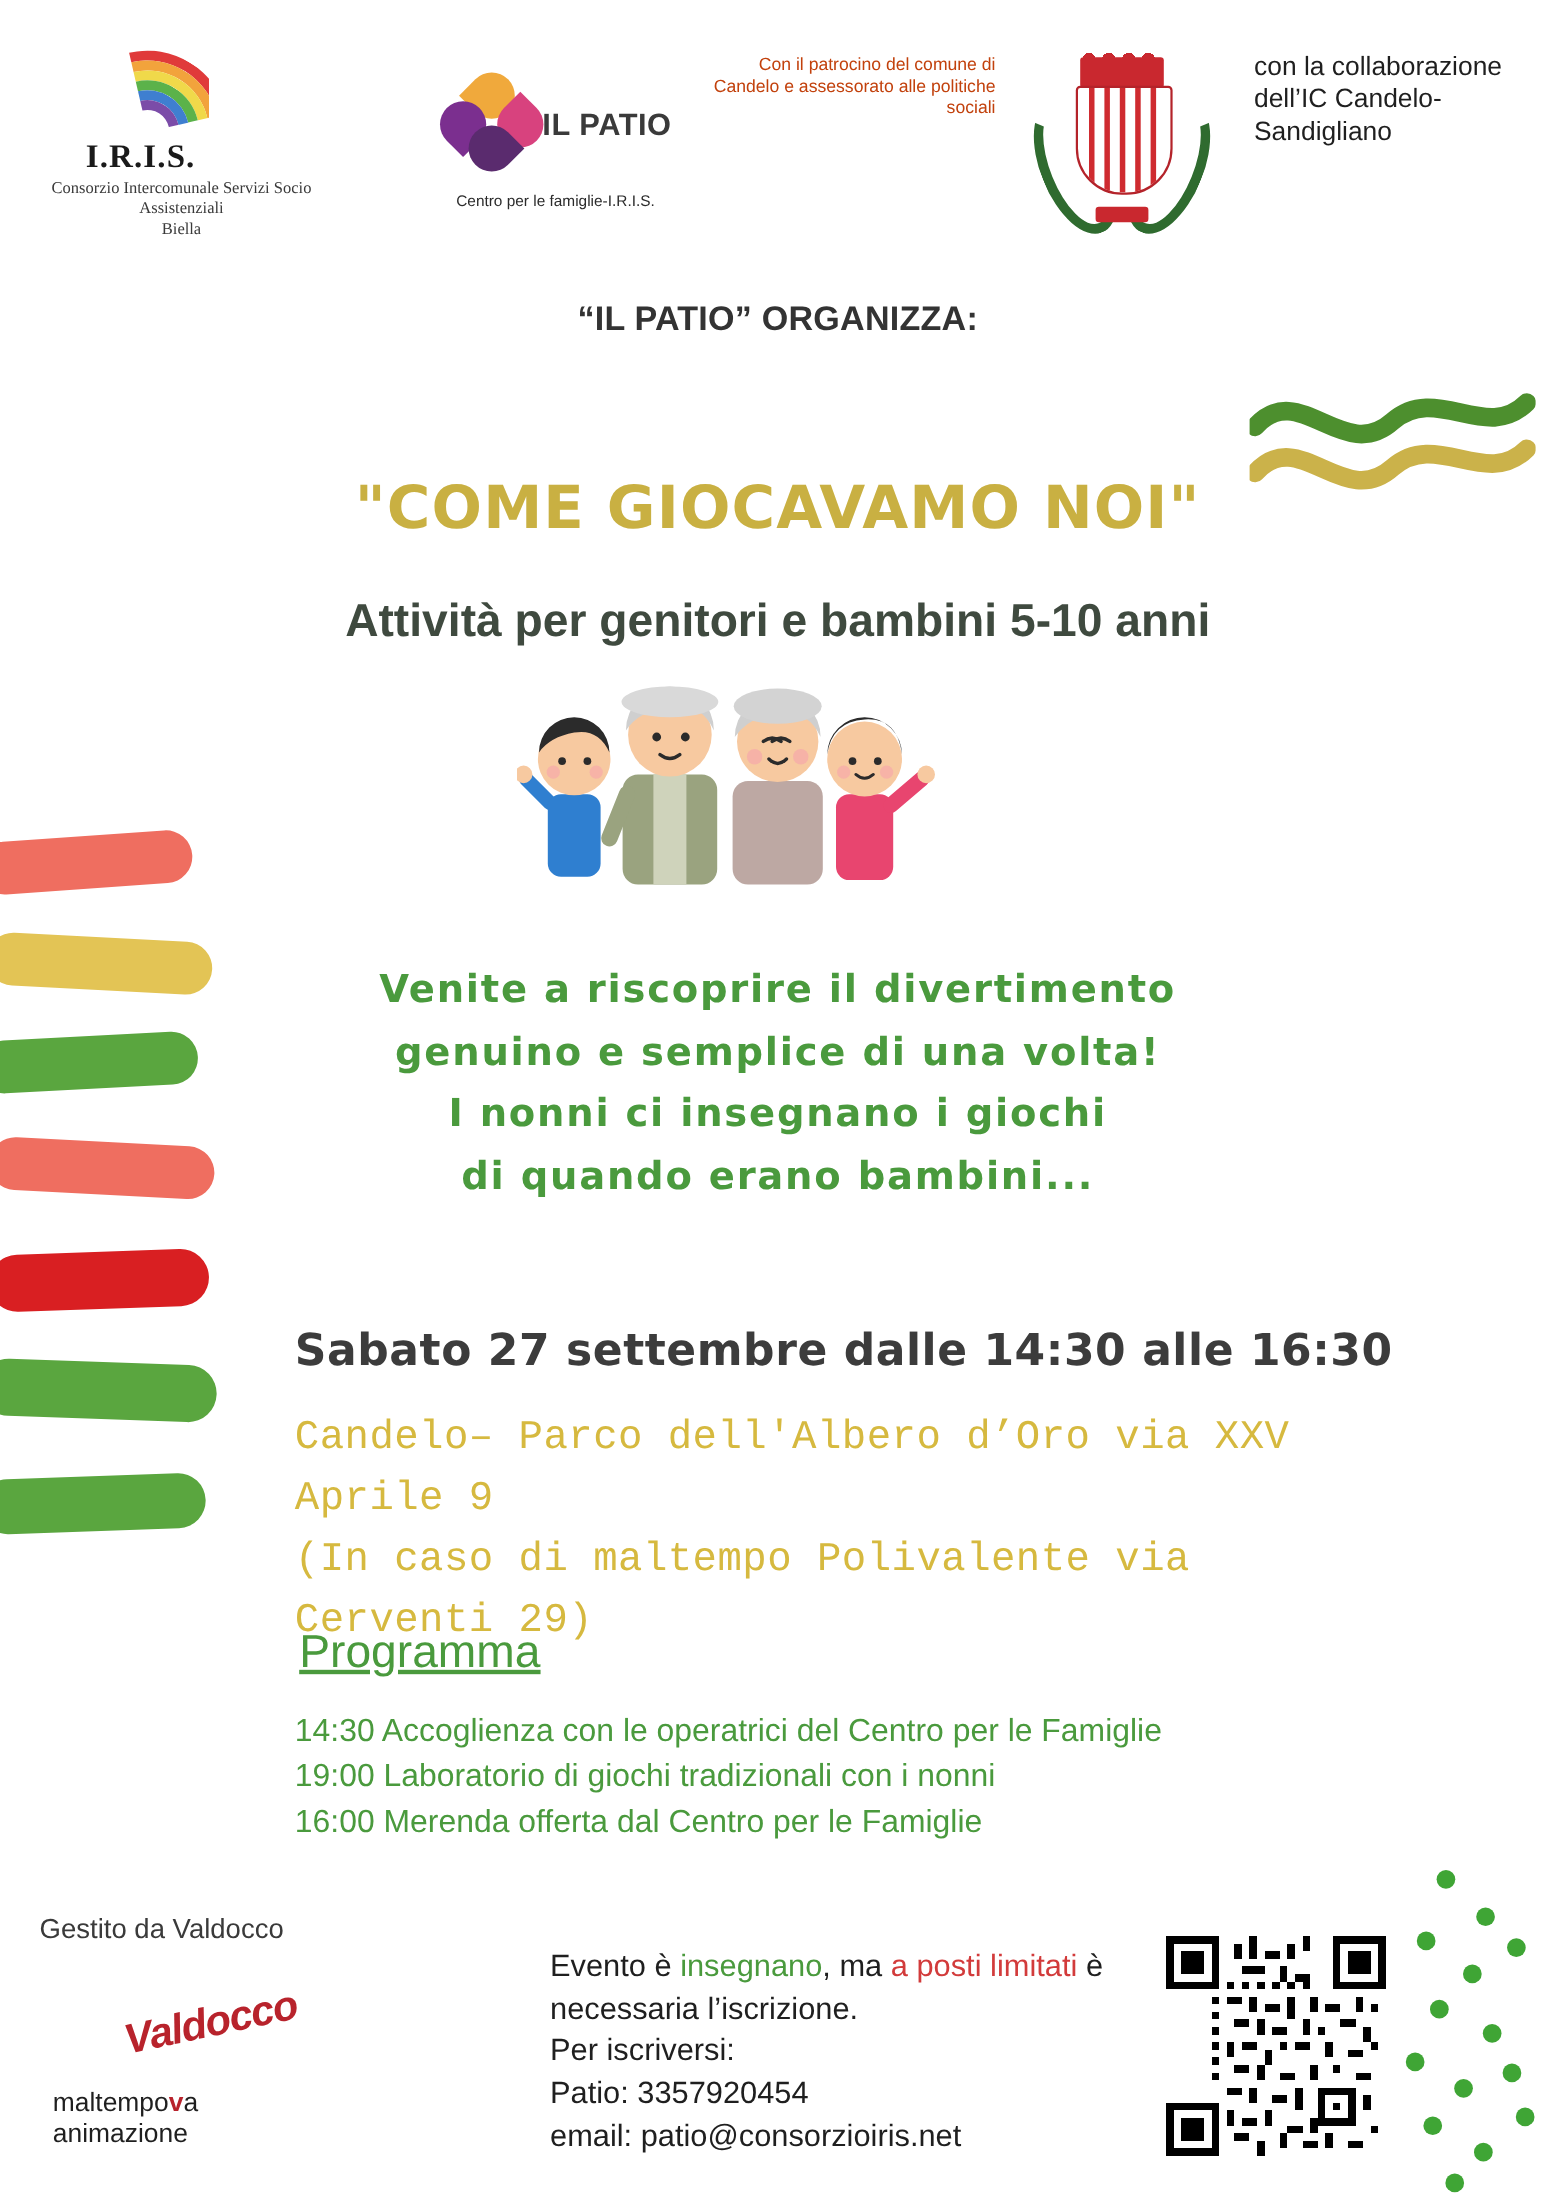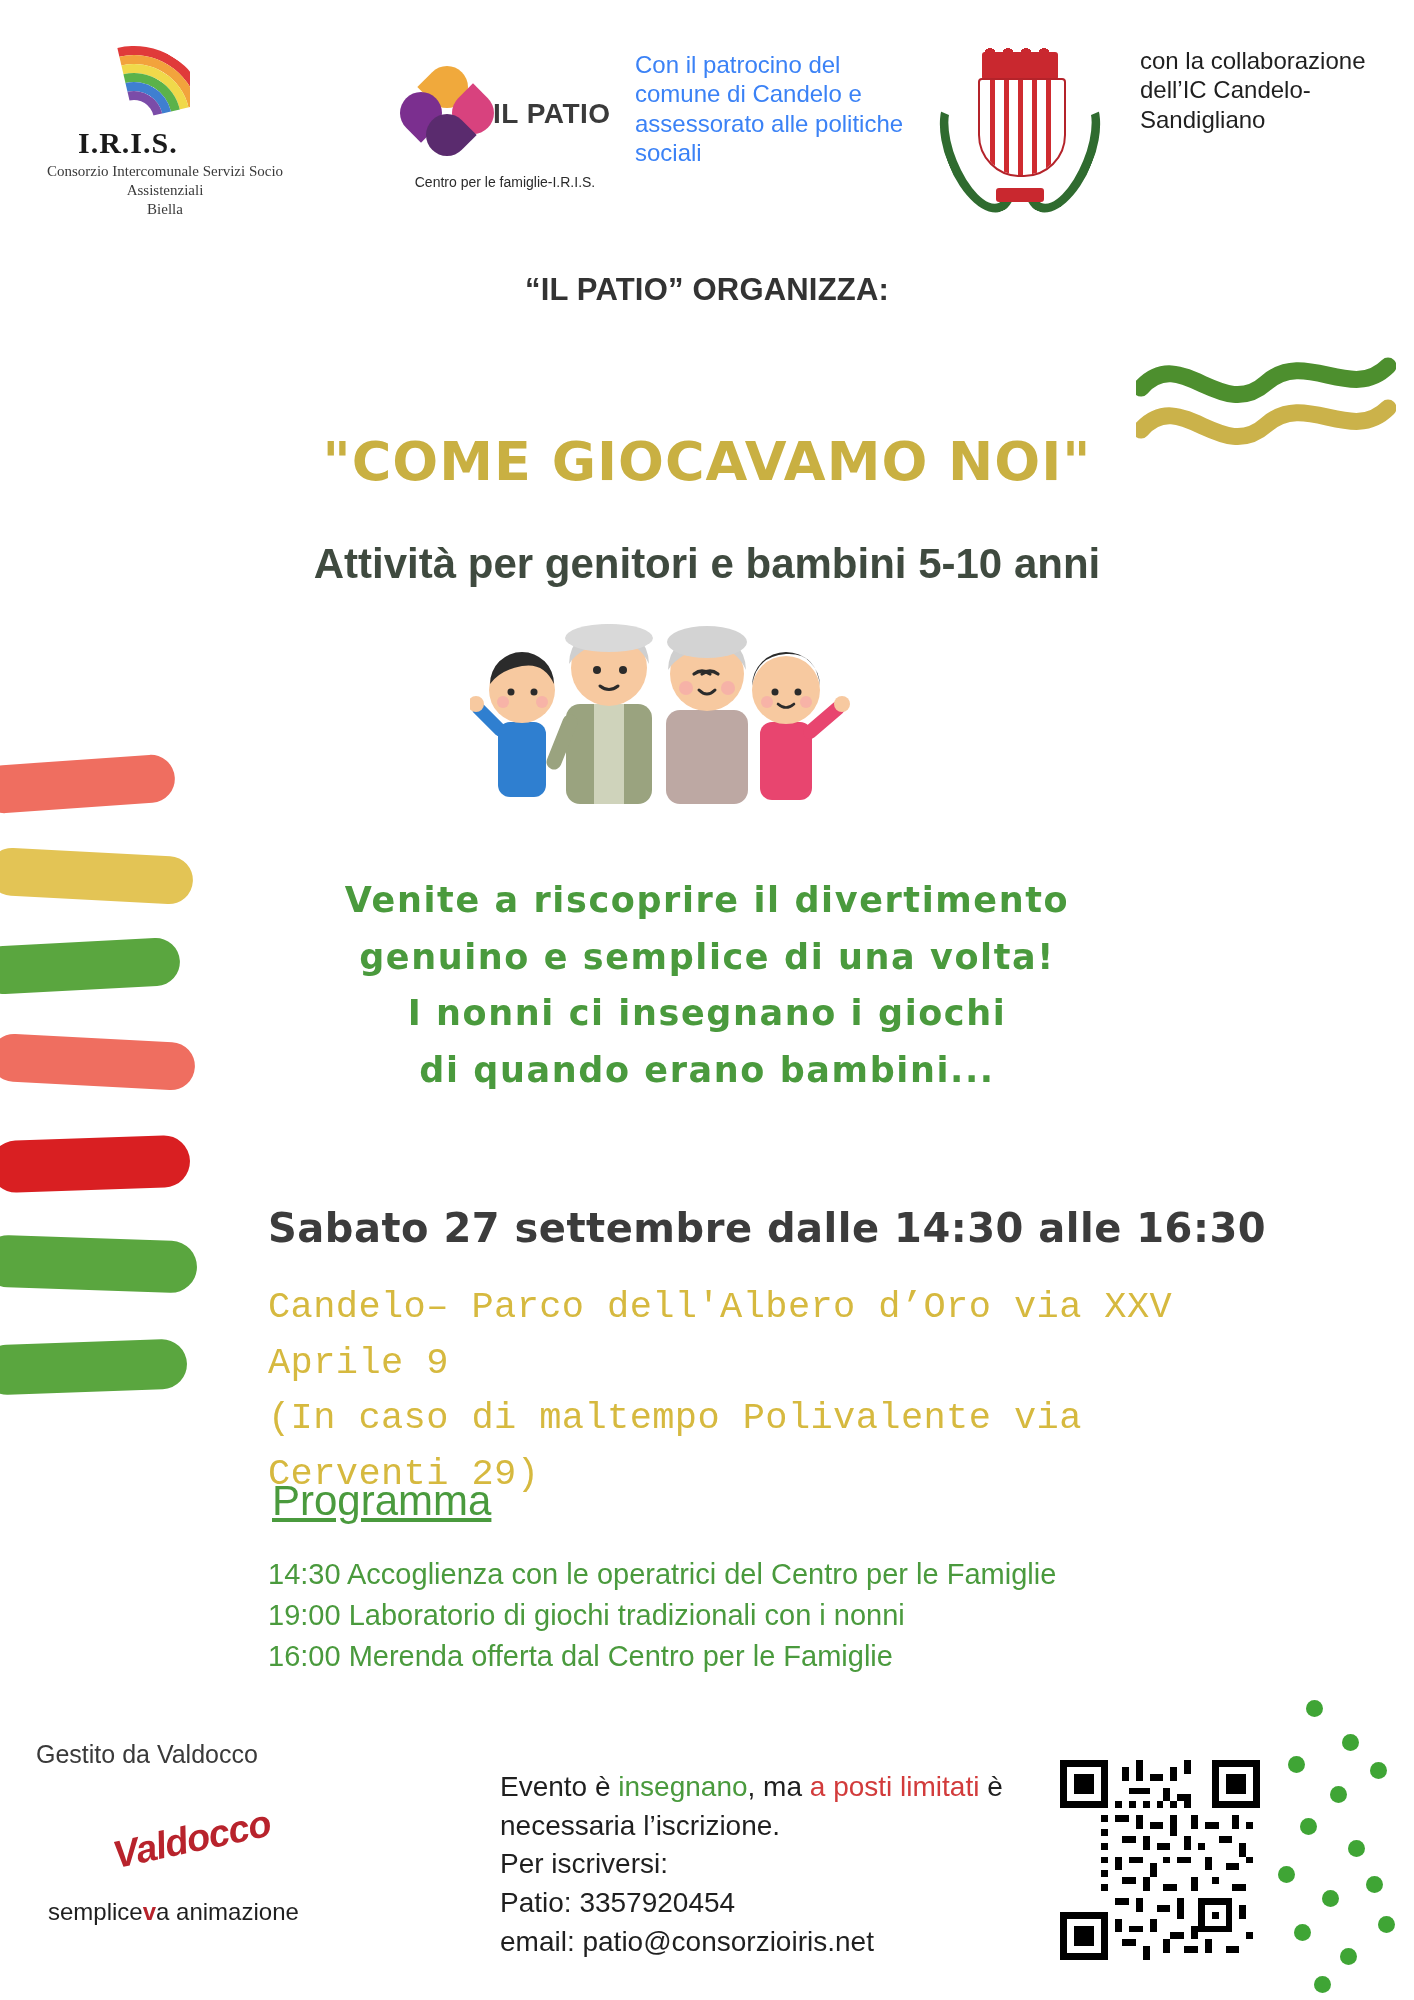--- a/index.html
+++ b/index.html
@@ -85,23 +85,24 @@
     width: 240px; text-align: center;
     font-size: 14px;
     color: #2b2b2b;
   }
 
   
   .patrocinio {
     position: absolute;
     left: 635px; top: 32px;
     width: 270px;
-    font-size: 24px;
+    font-size: 16px;
     line-height: 1.22;
-    color: #3b82f6;
+    color: #c2410c;
+    text-align: right;
   }
 
   
   .stemma { position: absolute; left: 930px; top: 18px; width: 180px; height: 185px; }
   .shield {
     position: absolute;
     left: 48px; top: 42px;
     width: 84px; height: 95px;
     background: #ffffff;
     border: 2px solid #b4232a;
@@ -418,21 +419,21 @@
   <div>14:30 Accoglienza con le operatrici del Centro per le Famiglie</div>
   <div>19:00 Laboratorio di giochi tradizionali con i nonni</div>
   <div>16:00 Merenda offerta dal Centro per le Famiglie</div>
 </div>
 
 <div class="gestito">Gestito da Valdocco</div>
 
 <div class="valdocco">
   <div class="valdocco-word">Valdocco</div>
   <div class="valdocco-sub">
-    <span>semplice</span><span class="hl">v</span><span>a animazione</span>
+    <span>maltempo</span><span class="hl">v</span><span>a animazione</span>
   </div>
 </div>
 
 <div class="info-block">
   <div>
     <span>Evento è </span><span class="free">insegnano</span><span>, ma </span><span class="limited">a posti</span>
     <span class="limited">limitati</span><span> è necessaria l’iscrizione.</span>
   </div>
   <div>Per iscriversi:</div>
   <div>Patio: 3357920454</div>

